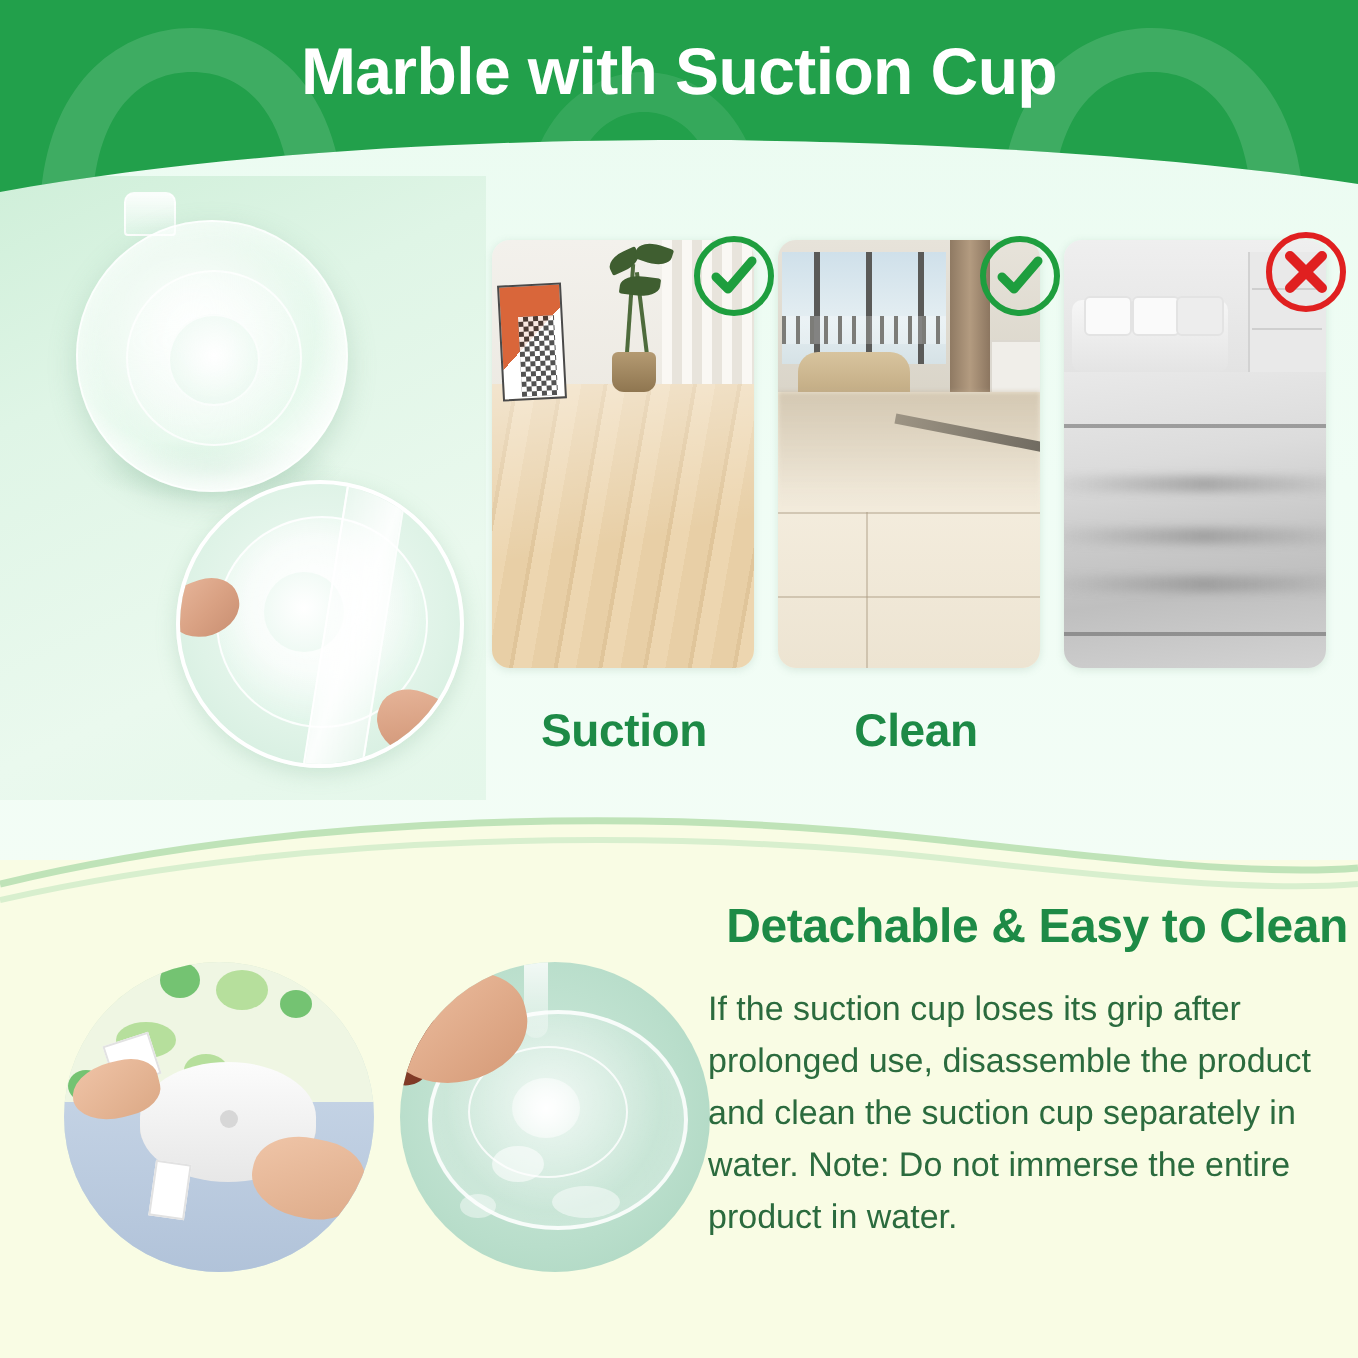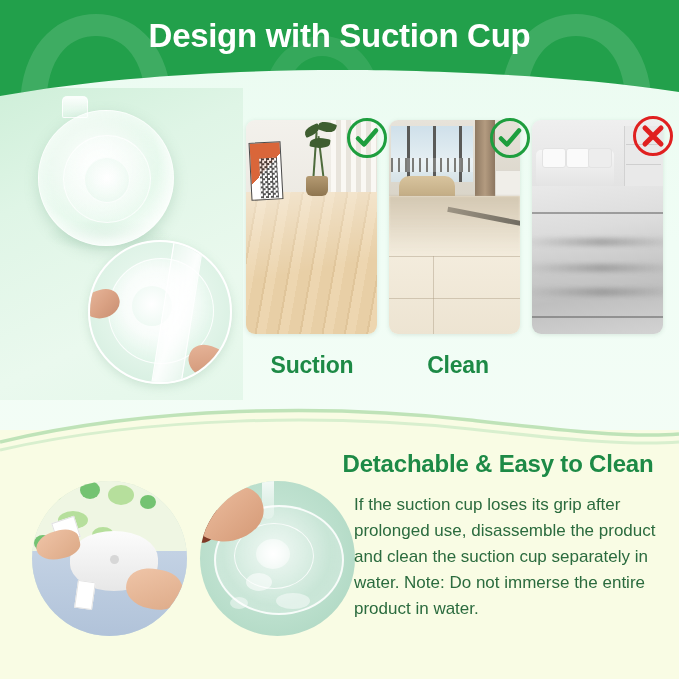--- a/index.html
+++ b/index.html
@@ -262,21 +262,21 @@
     color: #1E6B3A;
     letter-spacing: .1px;
     white-space: nowrap;
   }
 
   
   .clean-heading {
     position: absolute;
     left: 322px; top: 450px;
     width: 352px;
-    text-align: center;
+    text-align: right;
     font-size: 24px;
     font-weight: bold;
     color: #1D8A46;
     letter-spacing: -0.2px;
   }
   .clean-body {
     position: absolute;
     left: 354px; top: 492px;
     width: 316px;
     text-align: left;
@@ -439,21 +439,21 @@
           <path d="M0,0 L679,0 L679,92 C560,74 420,70 340,70 C240,70 110,76 0,96 Z"></path>
         </clipPath>
       </defs>
       <g clip-path="url(#hdrclip)">
         <rect x="0" y="0" width="679" height="100" fill="#22A04B"></rect>
         <path d="M20,110 C20,44 58,14 96,14 C134,14 172,44 172,110 L146,110 C146,56 122,36 96,36 C70,36 46,56 46,110 Z" fill="#FFFFFF" opacity="0.13"></path>
         <path d="M500,110 C500,44 538,14 576,14 C614,14 652,44 652,110 L626,110 C626,56 602,36 576,36 C550,36 526,56 526,110 Z" fill="#FFFFFF" opacity="0.13"></path>
         <path d="M262,112 C262,62 292,36 322,36 C352,36 382,62 382,112 L360,112 C360,74 342,56 322,56 C302,56 284,74 284,112 Z" fill="#FFFFFF" opacity="0.09"></path>
       </g>
     </svg>
-    <div class="header-title">Design with Suction Cup</div>
+    <div class="header-title">Marble with Suction Cup</div>
   </div>
 
   <div class="circle-photo photo-detach">
     <div class="d-bag"></div>
     <div class="d-dot" style="left:14px;top:6px;width:16px;height:14px;"></div>
     <div class="d-dot" style="left:48px;top:0px;width:20px;height:18px;"></div>
     <div class="d-dot2" style="left:76px;top:4px;width:26px;height:20px;"></div>
     <div class="d-dot" style="left:108px;top:14px;width:16px;height:14px;"></div>
     <div class="d-dot2" style="left:26px;top:30px;width:30px;height:18px;"></div>
     <div class="d-dot" style="left:2px;top:54px;width:18px;height:16px;"></div>

